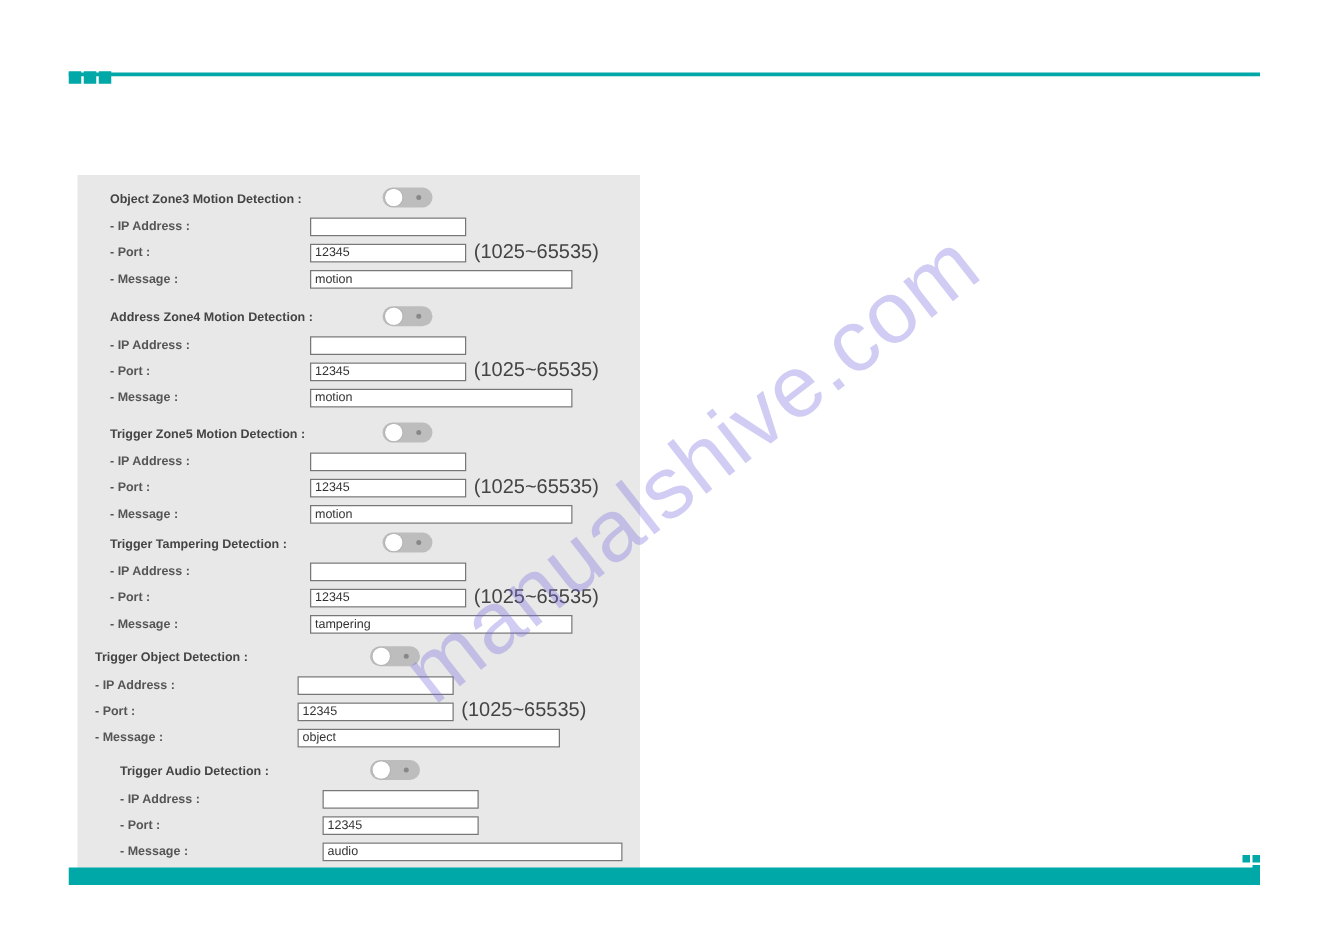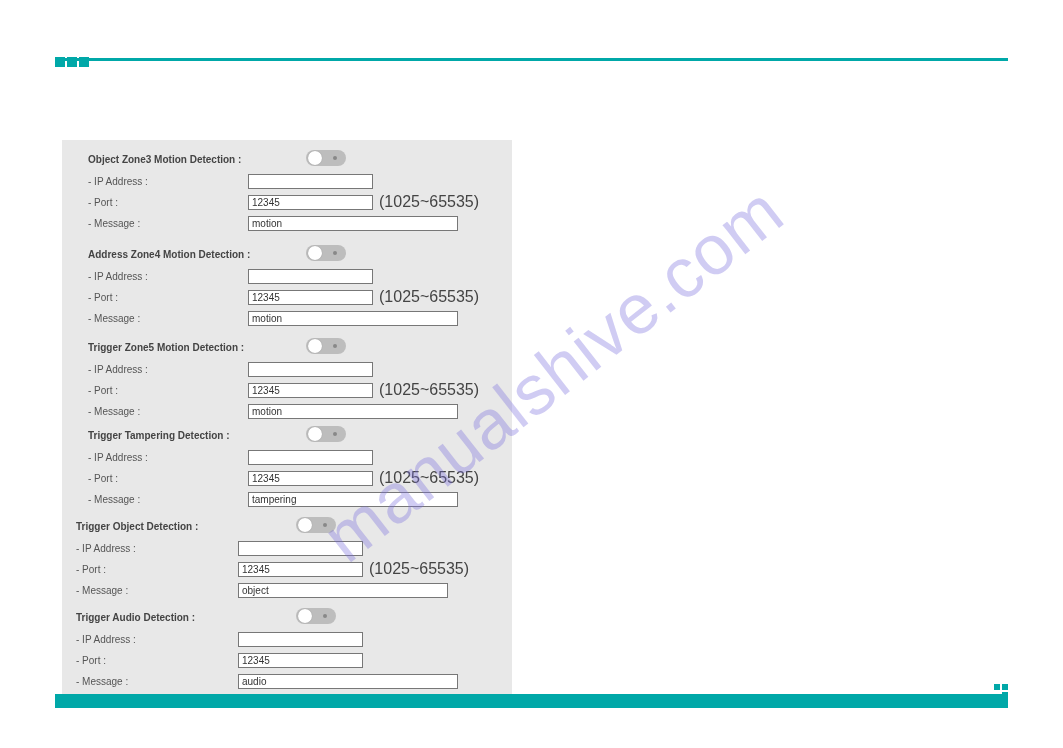--- a/index.html
+++ b/index.html
@@ -105,21 +105,21 @@
     position: absolute;
     top: 6px;
     right: 9px;
   }
   .row {
     display: flex;
     align-items: center;
     min-height: 20px;
     margin: 1px 0;
   }
-  .row .label-sub { font-size: 10px; color: #555; }
+  .row .label-sub { font-size: 10px; color: #555; font-weight: bold; }
   .panel { position: relative; }
   .section { position: relative; }
   .row { position: relative; }
   .row .lblcol { flex: 0 0 180px; }
   .lblcol.pad8 { padding-left: 8px; }
   .lblcol.pad20 { padding-left: 20px; }
   input[type="text"] {
     height: 15px;
     border: 1px solid #777;
     background: #fff;
@@ -269,39 +269,39 @@
         <div class="lblcol pad8" style="flex:0 0 170px;"><span class="label-sub">- Port :</span></div>
       <input type="text" class="input-sm" value="12345" style="">
       <span class="hint">(1025~65535)</span>
     </div>
     <div class="row">
         <div class="lblcol pad8" style="flex:0 0 170px;"><span class="label-sub">- Message :</span></div>
       <input type="text" class="input-lg" value="object" style="">
     </div>
   </div>
 
-  <div class="section" style="margin-top:6px;">
+  <div class="section" style="margin-top:6px;margin-left:20px;">
     <div class="header">
       <span class="label" style="padding-left:8px;">Trigger Audio Detection :</span>
       <div style="flex:1"></div>
       <div style="flex:0 0 210px;">
         <span class="toggle"><span class="knob"></span><span class="off-dot"></span></span>
       </div>
     </div>
     <div class="row">
         <div class="lblcol pad8" style="flex:0 0 170px;"><span class="label-sub">- IP Address :</span></div>
       <input type="text" class="input-sm" style="">
     </div>
     <div class="row">
         <div class="lblcol pad8" style="flex:0 0 170px;"><span class="label-sub">- Port :</span></div>
       <input type="text" class="input-sm" value="12345" style="">
     </div>
     <div class="row">
         <div class="lblcol pad8" style="flex:0 0 170px;"><span class="label-sub">- Message :</span></div>
-      <input type="text" class="input-lg" style="width: 220px;" value="audio">
+      <input type="text" class="input-lg" style="width: 240px;" value="audio">
     </div>
   </div>
 
 </div>
 
 <div class="watermark">manualshive.com</div>
 
 <div class="bottom-bar"></div>
 <div class="bottom-squares">
   <div class="sq"></div>

